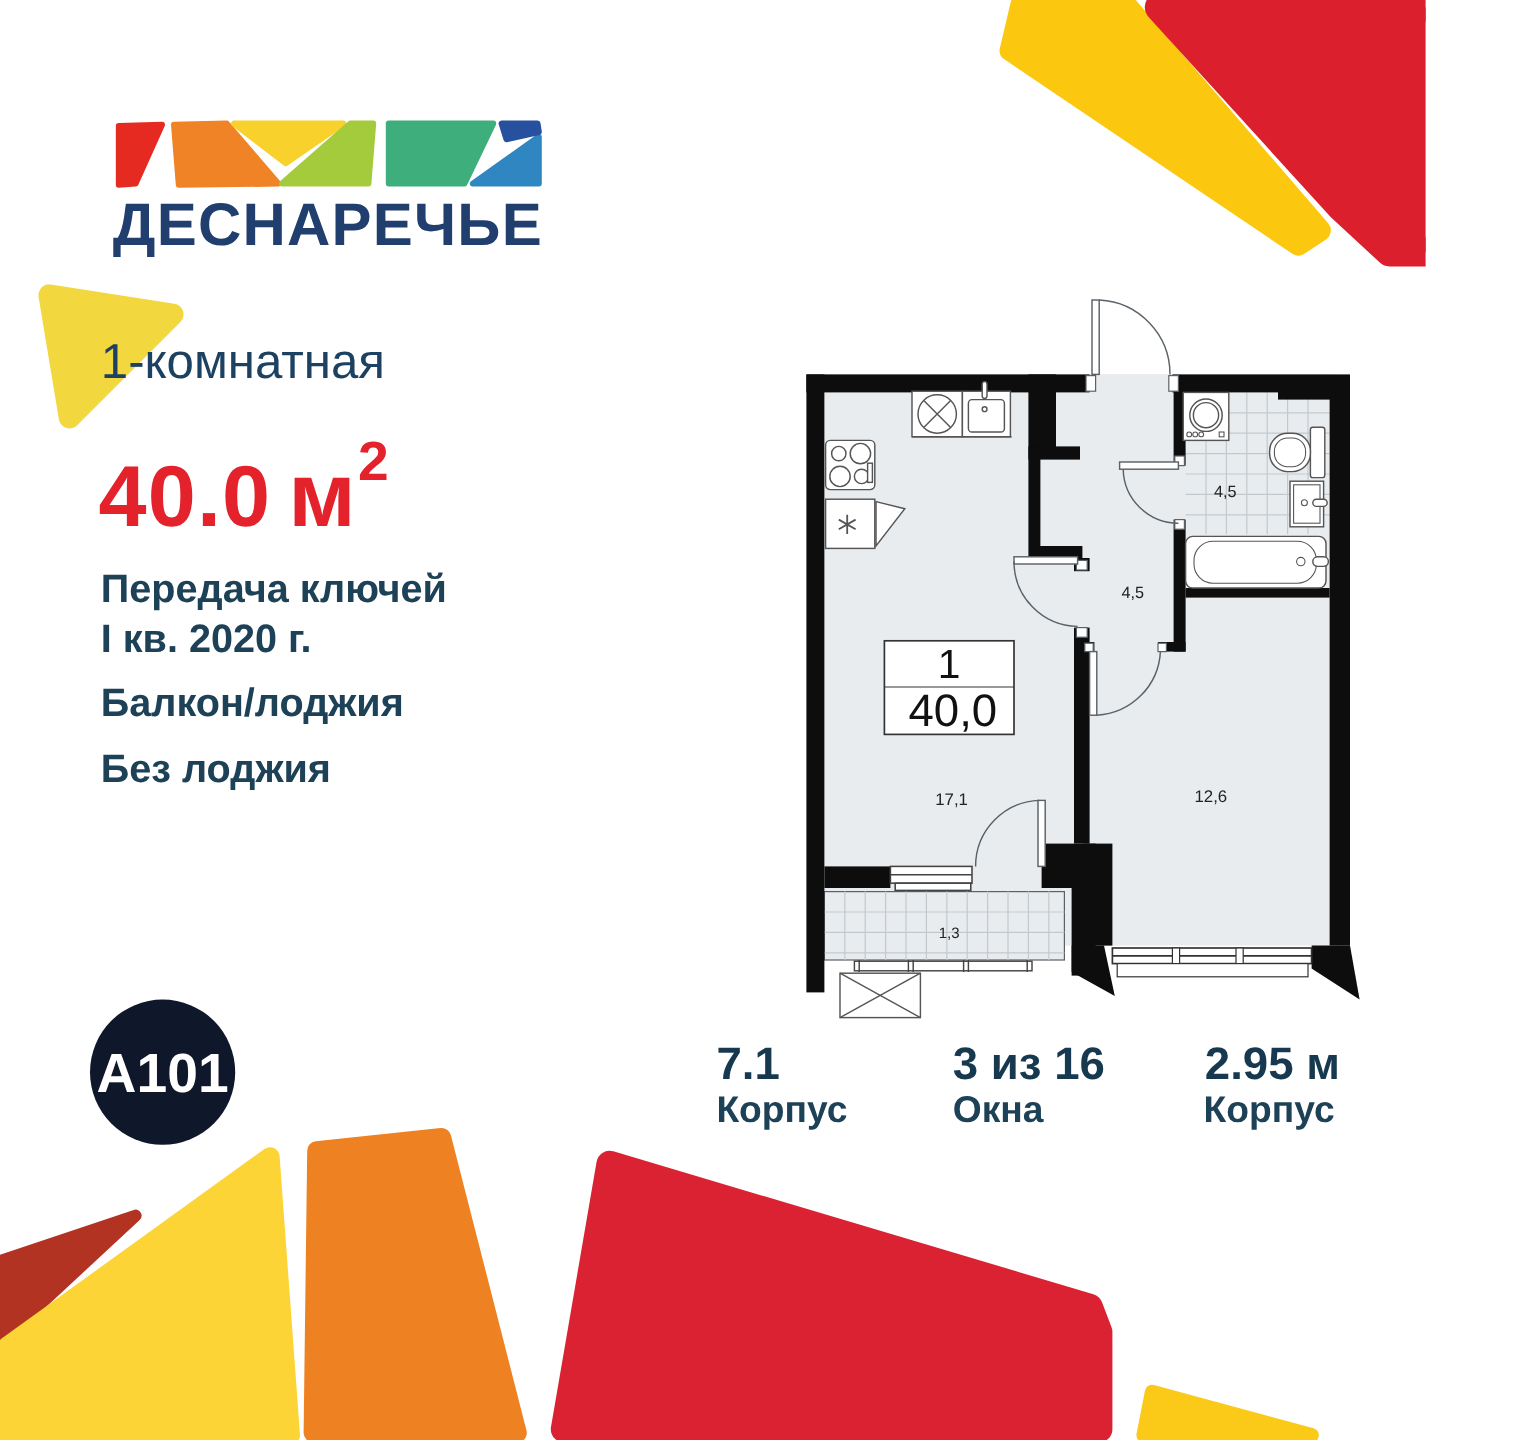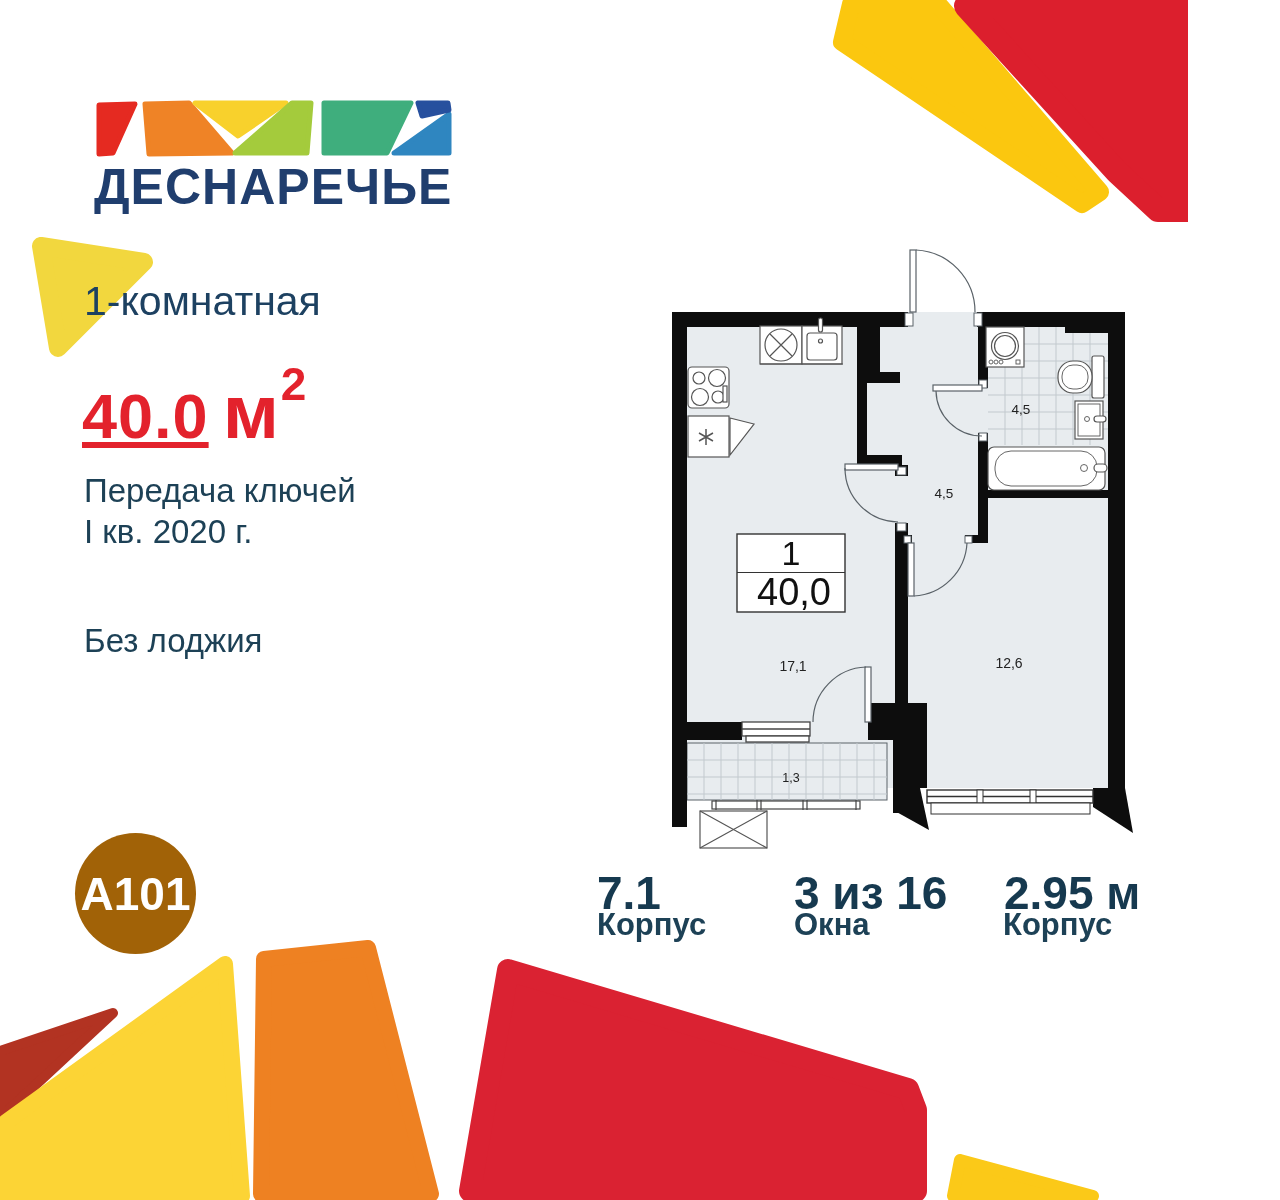--- a/index.html
+++ b/index.html
@@ -4,29 +4,29 @@
 <style>
   html,body{margin:0;padding:0;background:#ffffff;}
   #canvas{position:relative;width:1188px;height:1200px;background:#ffffff;overflow:hidden;
           font-family:"Liberation Sans",sans-serif;}
   .abs{position:absolute;}
   svg{display:block;}
   
   .wordmark{left:94px;top:158px;font-size:50px;font-weight:700;color:#203e6e;letter-spacing:1px;white-space:nowrap;}
   .listing-title{left:84px;top:278px;font-size:41px;font-weight:400;color:#1d4161;white-space:nowrap;z-index:2;}
   .area-line{left:82px;top:357px;color:#e3222c;font-weight:700;white-space:nowrap;z-index:2;}
-  .area-line .val{font-size:63px;letter-spacing:1px;text-decoration:underline;}
+  .area-line .val{font-size:72px;letter-spacing:1px;}
   .area-line .unit{font-size:76px;margin-left:14px;}
   .area-line .sup{font-size:46px;vertical-align:38px;margin-left:2px;}
-  .feature{left:84px;color:#1d4156;font-size:33px;font-weight:400;white-space:nowrap;z-index:2;}
+  .feature{left:84px;color:#1d4156;font-size:33px;font-weight:700;white-space:nowrap;z-index:2;}
   
-  .detail-val{color:#16394f;font-size:46px;font-weight:700;white-space:nowrap;z-index:2;}
+  .detail-val{color:#16394f;font-size:38px;font-weight:700;white-space:nowrap;z-index:2;}
   .detail-lab{color:#1d4156;font-size:31px;font-weight:700;white-space:nowrap;z-index:2;}
   
-  .a101{left:75px;top:833px;width:121px;height:121px;border-radius:50%;background:#a16207;
+  .a101{left:75px;top:833px;width:121px;height:121px;border-radius:50%;background:#0f172a;
         display:flex;align-items:center;justify-content:center;z-index:2;}
   .a101 span{color:#ffffff;font-size:46px;font-weight:700;letter-spacing:0px;}
   .decor{left:0;top:0;z-index:0;}
   .plan{left:660px;top:240px;z-index:1;}
   .logo-banner{left:96px;top:100px;z-index:1;}
 </style>
 </head>
 <body>
 
 <div id="canvas">
@@ -56,20 +56,21 @@
   </svg>
   <div class="abs wordmark">ДЕСНАРЕЧЬЕ</div>
 
   <div class="abs listing-title">1-комнатная</div>
   <div class="abs area-line">
     <span class="val">40.0</span><span class="unit">м</span><span class="sup">2</span>
   </div>
 
   <div class="abs feature" style="top:472px">Передача ключей</div>
   <div class="abs feature" style="top:513px">I кв. 2020 г.</div>
+  <div class="abs feature" style="top:567px">Балкон/лоджия</div>
   <div class="abs feature" style="top:622px">Без лоджия</div>
 
   <div class="abs a101">
     <span>A101</span>
   </div>
 
   <svg class="abs plan" width="480" height="640" viewBox="660 240 480 640">
 
     <rect x="687" y="312" width="421" height="476" fill="#e8ecef"></rect>
     <rect x="908" y="312" width="69" height="16" fill="#e8ecef"></rect>

